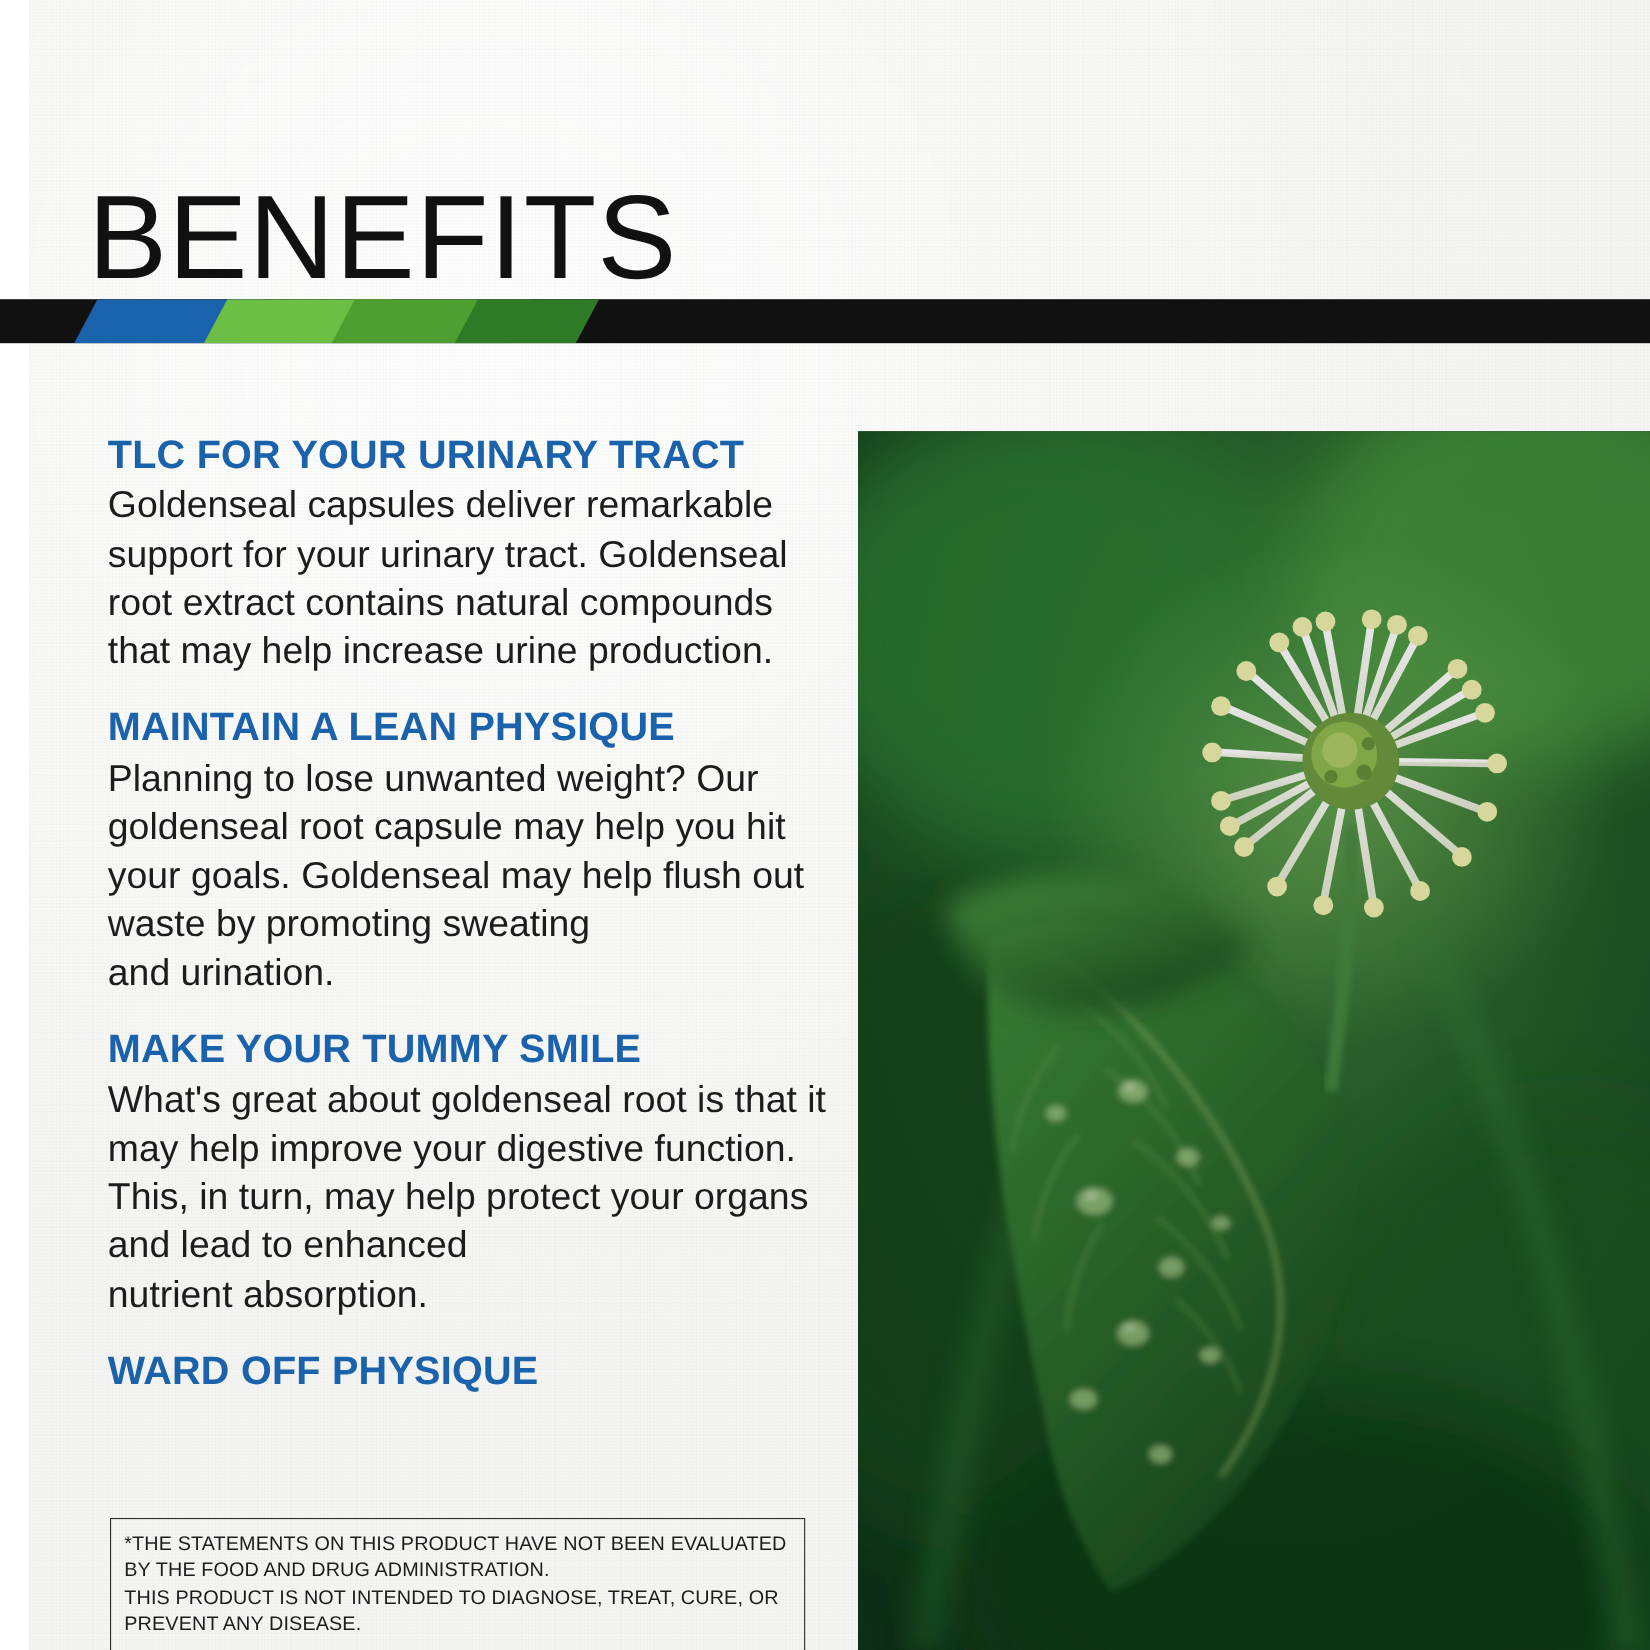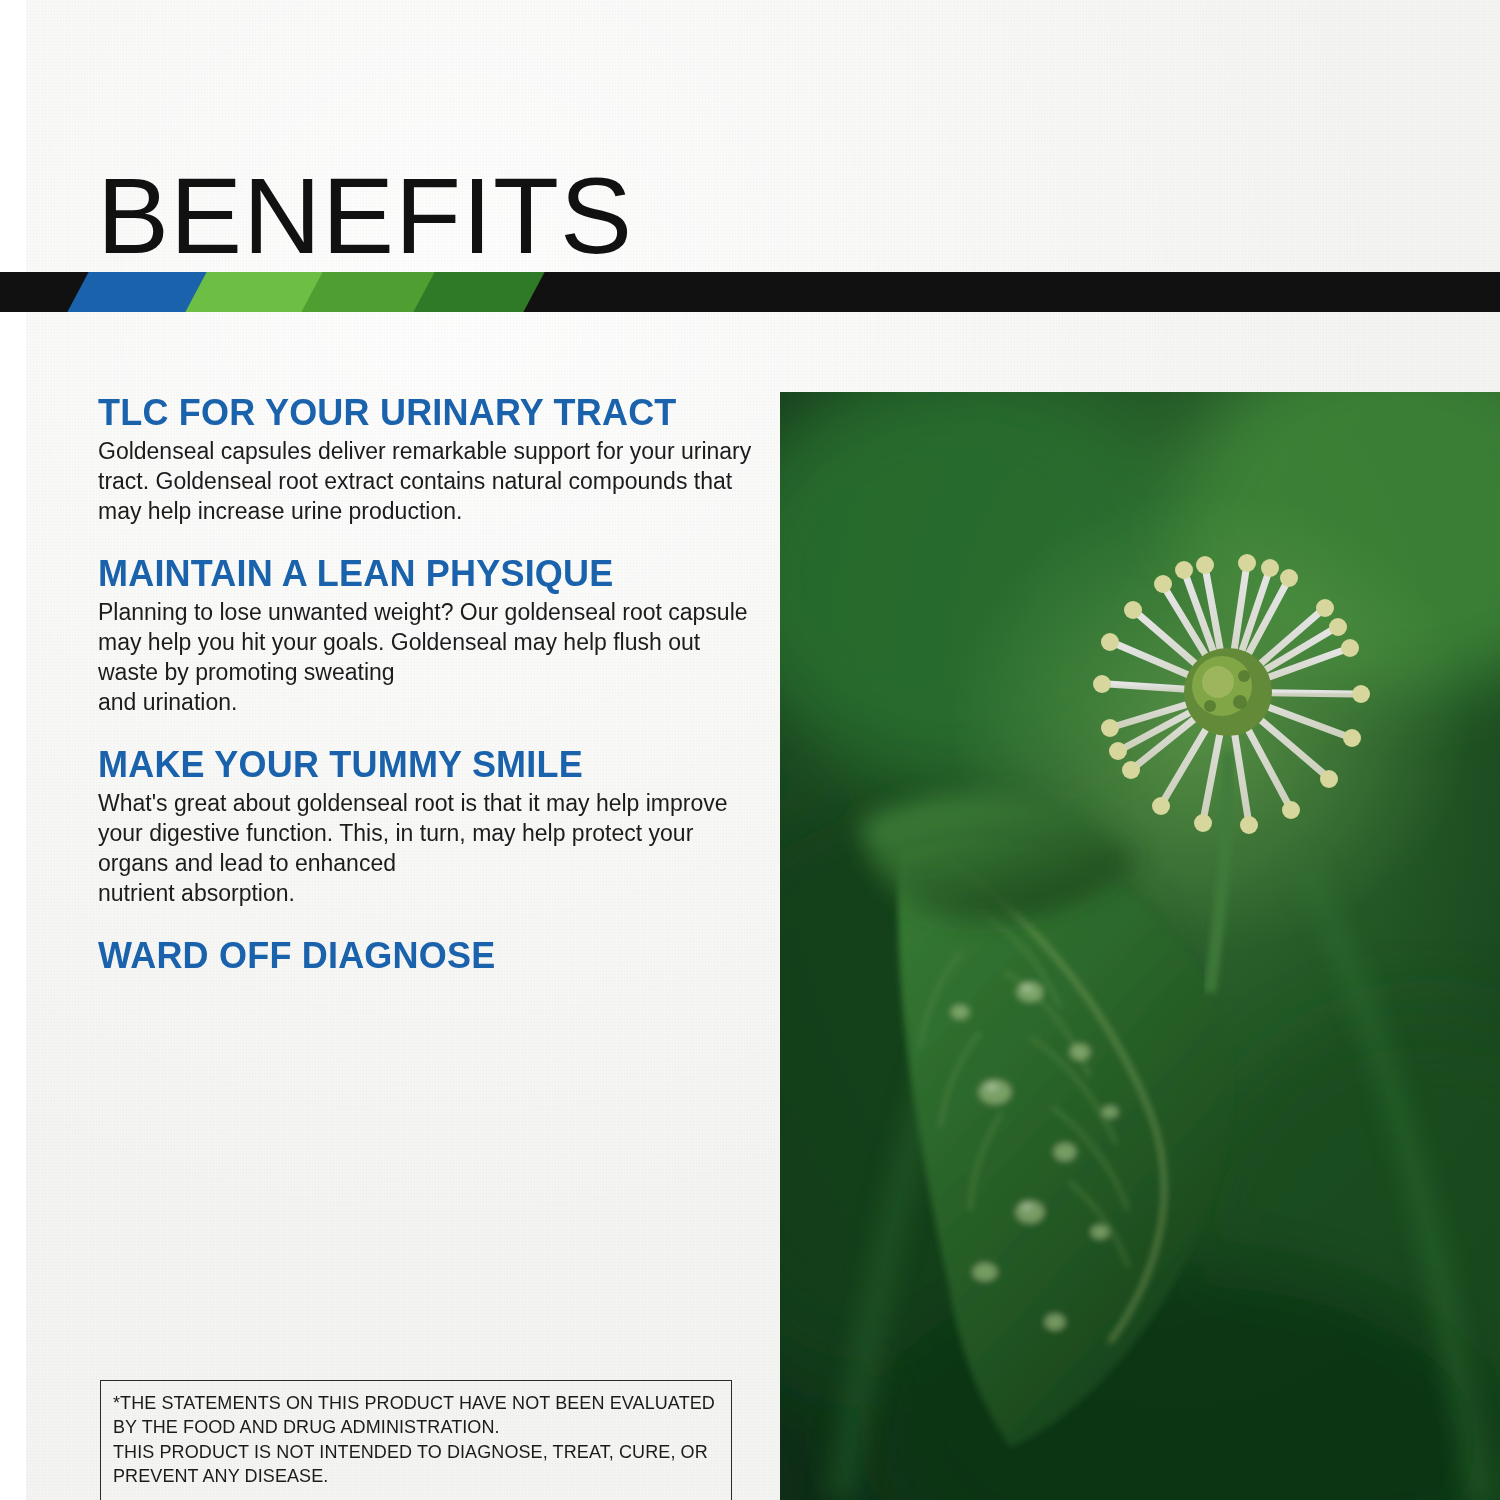--- a/index.html
+++ b/index.html
@@ -27,21 +27,21 @@
   }
   .left-edge {
     position: absolute;
     left: 0; top: 0;
     width: 26px; height: 1500px;
     background: #ffffff;
   }
   
   .header-title {
     position: absolute;
-    left: 97px;
+    left: 80px;
     top: 90px;
     font-size: 108px;
     line-height: 1;
     letter-spacing: 1px;
     color: #111111;
     font-weight: 400;
     font-family: "Liberation Sans", sans-serif;
   }
   
   .band {
@@ -103,21 +103,21 @@
     color: #1a62ab;
     font-size: 36px;
     font-weight: bold;
     letter-spacing: 0.2px;
     margin: 0 0 4px 0;
     line-height: 1.15;
     font-family: "Liberation Sans", sans-serif;
   }
   .benefit-body {
     color: #1c1c1c;
-    font-size: 23px;
+    font-size: 34px;
     line-height: 1.30;
     margin: 0;
     white-space: pre-line;
     font-family: "Liberation Sans", sans-serif;
   }
   
   .disclaimer {
     position: absolute;
     left: 100px;
     top: 1380px;
@@ -173,21 +173,21 @@
       <p class="benefit-title">MAINTAIN A LEAN PHYSIQUE</p>
       <p class="benefit-body">Planning to lose unwanted weight? Our goldenseal root capsule may help you hit your goals. Goldenseal may help flush out waste by promoting sweating
 and urination.</p>
     </div>
     <div class="benefit">
       <p class="benefit-title">MAKE YOUR TUMMY SMILE</p>
       <p class="benefit-body">What's great about goldenseal root is that it may help improve your digestive function. This, in turn, may help protect your organs and lead to enhanced
 nutrient absorption.</p>
     </div>
     <div class="benefit">
-      <p class="benefit-title">WARD OFF DIAGNOSE</p>
+      <p class="benefit-title">WARD OFF PHYSIQUE</p>
     </div>
   </div>
 
   <div class="disclaimer">
     <p>*THE STATEMENTS ON THIS PRODUCT HAVE NOT BEEN EVALUATED BY THE FOOD AND DRUG ADMINISTRATION.
 THIS PRODUCT IS NOT INTENDED TO DIAGNOSE, TREAT, CURE, OR PREVENT ANY DISEASE.</p>
   </div>
 
   <div class="photo">
     <svg width="720" height="1108" viewBox="0 0 720 1108" xmlns="http://www.w3.org/2000/svg" role="img" aria-label="goldenseal plant flower">

